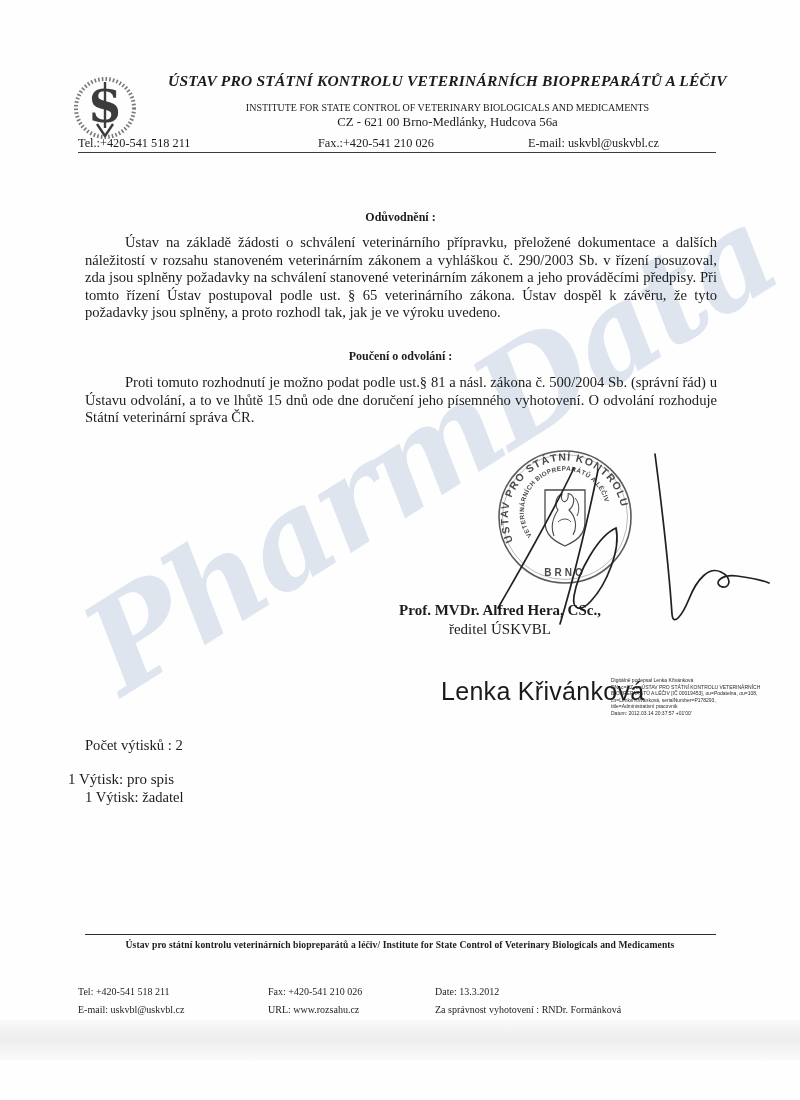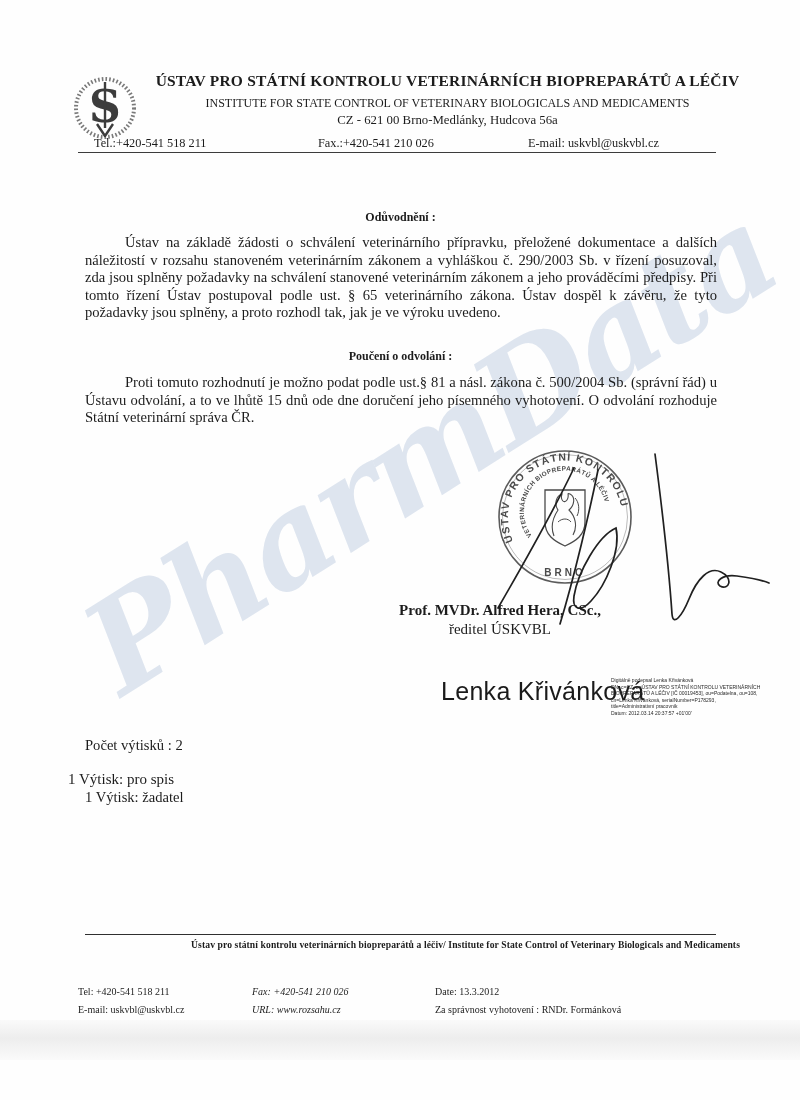--- a/index.html
+++ b/index.html
@@ -15,25 +15,25 @@
     position:absolute; left:58px; top:596px; z-index:0;
     font-family:"DejaVu Serif", serif; font-style:italic; font-weight:bold;
     font-size:128px; letter-spacing:-3px; white-space:nowrap;
     color:#dee5ef; transform:rotate(-32.3deg); transform-origin:0 0;
     user-select:none;
   }
   .content { position:absolute; inset:0; z-index:1; }
 
   
   .hdr-text { position:absolute; left:155px; top:72px; width:585px; text-align:center; }
-  .hdr-cs  { font-size:15.5px; font-weight:bold; letter-spacing:.2px; }
-  .hdr-en  { font-size:12px; margin-top:6px; }
+  .hdr-cs  { font-size:15.5px; font-weight:bold; letter-spacing:.2px;font-style:italic; }
+  .hdr-en  { font-size:10px; margin-top:12px; }
   .hdr-addr{ font-size:12.8px; margin-top:2px; }
   .hdr-contact { position:absolute; top:136px; left:0; width:800px; font-size:12.3px; }
-  .hdr-contact .tel   { position:absolute; left:78px;margin-left:16px; }
+  .hdr-contact .tel   { position:absolute; left:78px; }
   .hdr-contact .fax   { position:absolute; left:318px; }
   .hdr-contact .email { position:absolute; left:528px; }
   .hdr-rule { position:absolute; top:152px; left:78px; width:638px; border-top:1.3px solid #3c3c3c; }
 
   
   .sec-title { position:absolute; left:85px; width:631px; text-align:center;
                font-weight:bold; font-size:12px; }
   .sec-title-1 { top:210px; }
   .sec-title-2 { top:349px; }
   .para { position:absolute; left:85px; width:632px; font-size:14.6px;
@@ -57,25 +57,25 @@
                 font-family:"Liberation Sans", sans-serif; font-size:5px;
                 line-height:6.6px; color:#2a2a2a; }
 
   
   .copies-count { position:absolute; left:85px; top:737px; font-size:14.6px; }
   .copies-1 { position:absolute; left:68px; top:771px; font-size:15px; }
   .copies-2 { position:absolute; left:85px; top:789px; font-size:14.6px; }
 
   
   .ftr-rule { position:absolute; top:934px; left:85px; width:631px; border-top:1.6px solid #2f2f2f; }
-  .ftr-org  { position:absolute; top:939px; left:60px; width:680px; text-align:right;
+  .ftr-org  { position:absolute; top:939px; left:60px; width:680px; text-align:center;
               font-weight:bold; font-size:9.6px; letter-spacing:.1px; }
   .ftr-col { position:absolute; top:959px; font-size:10px; line-height:18px;margin-top:24px; }
   .ftr-col-1 { left:78px; }
-  .ftr-col-2 { left:252px;font-style:italic; }
+  .ftr-col-2 { left:268px; }
   .ftr-col-3 { left:435px; }
 
   
   .scan-band { position:absolute; left:0; top:1020px; width:800px; height:40px;
                background:linear-gradient(to bottom, rgba(60,60,60,0.02),
                  rgba(60,60,60,0.085) 45%, rgba(60,60,60,0.02)); }
 </style>
 </head>
 <body>
 

